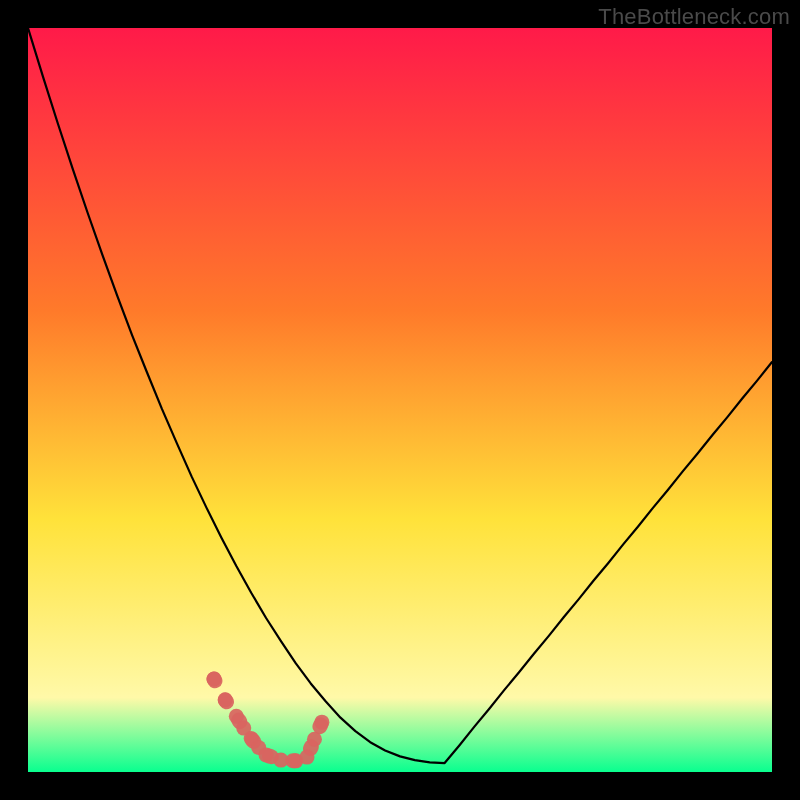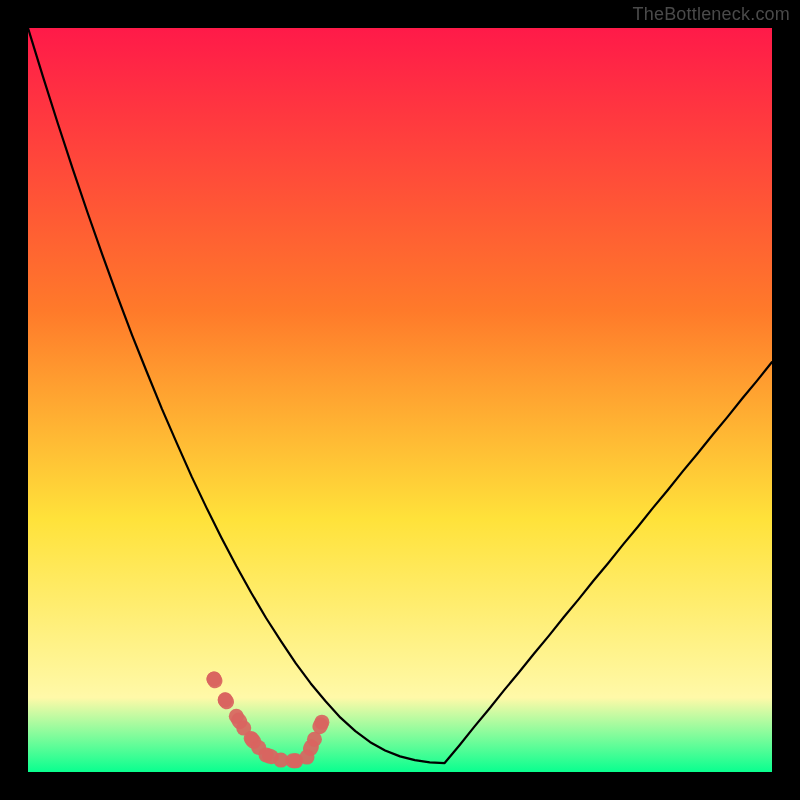--- a/index.html
+++ b/index.html
@@ -15,21 +15,21 @@
     position: relative;
     width: 800px;
     height: 800px;
     background: #000;
   }
   .watermark {
     position: absolute;
     top: 4px;
     right: 10px;
     color: #4a4a4a;
-    font-size: 18px;
+    font-size: 22px;
     font-weight: 500;
     letter-spacing: 0.2px;
     z-index: 10;
   }
   .plot {
     position: absolute;
     left: 28px;
     top: 28px;
     width: 744px;
     height: 744px;

